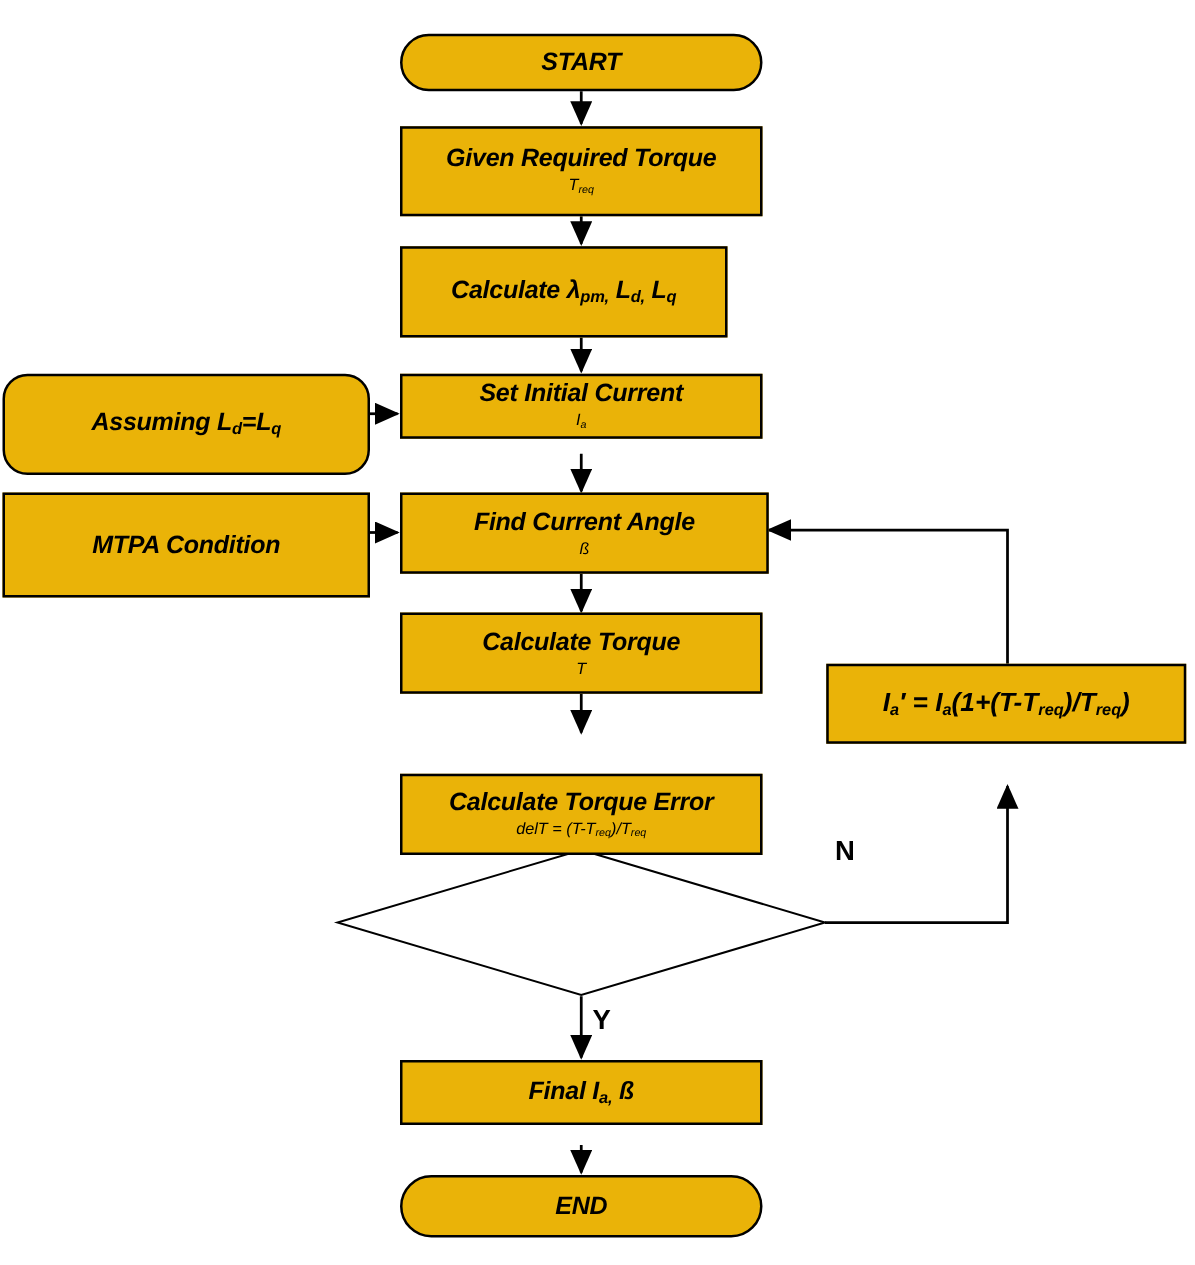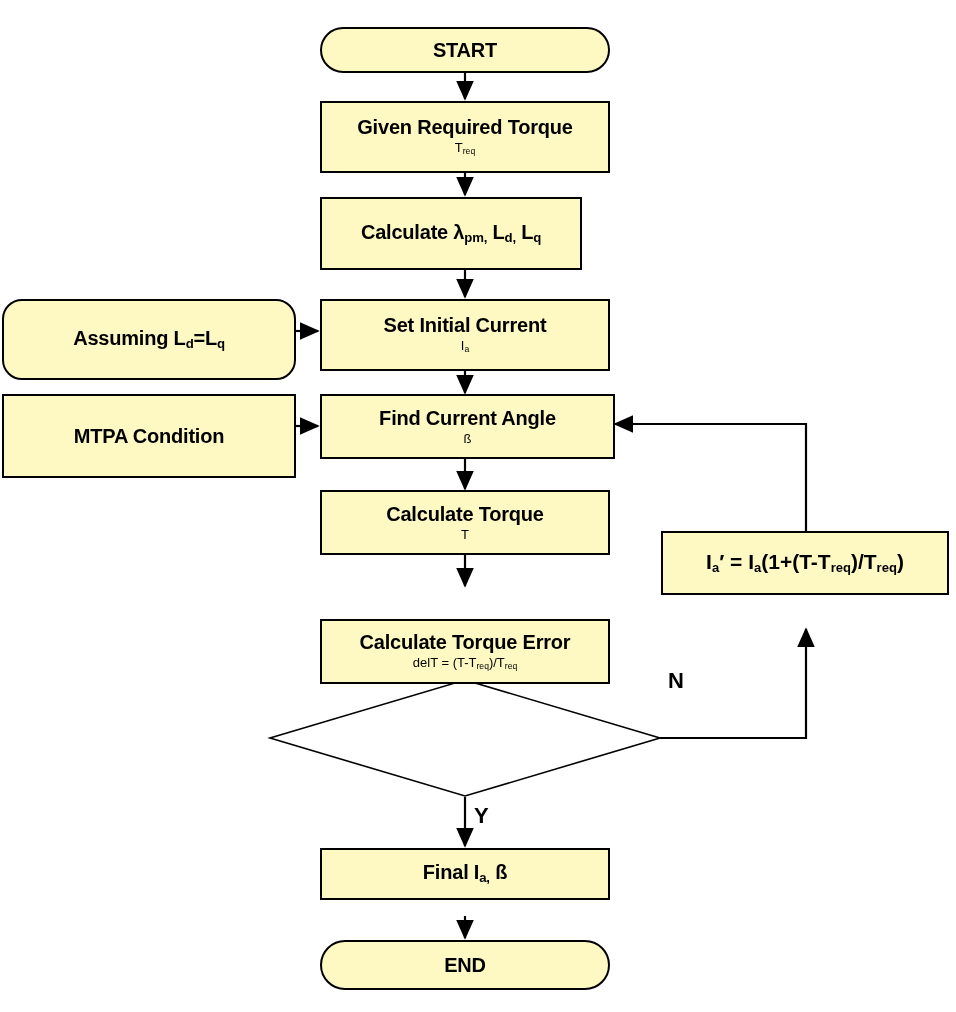--- a/index.html
+++ b/index.html
@@ -21,27 +21,28 @@
     position: absolute;
     left: 0;
     top: 0;
     width: 956px;
     height: 1012px;
   }
   .node {
     position: absolute;
     box-sizing: border-box;
     border: 2px solid #000000;
-    background: #fef9c3;
+    background: #eab308;
     display: flex;
     flex-direction: column;
     align-items: center;
     justify-content: center;
     text-align: center;
     line-height: 1.05;
+    font-style: italic;
   }
   .node.terminator {
     border-radius: 26px;
   }
   .main-label {
     font-weight: bold;
     font-size: 20px;
     color: #000000;
     letter-spacing: -0.2px;
     white-space: nowrap;
@@ -133,21 +134,21 @@
 
   <div class="node" style="left:320px; top:197px; width:262px; height:73px;">
     <span class="main-label"><span>Calculate λ</span><sub>pm,</sub><span> L</span><sub>d,</sub><span> L</span><sub>q</sub></span>
   </div>
 
   <div class="node" style="left:320px; top:101px; width:290px; height:72px;">
     <span class="main-label">Given Required Torque</span>
     <span class="sub-label"><span>T</span><sub>req</sub></span>
   </div>
 
-  <div class="node" style="left:320px; top:299px; width:290px; height:72px;">
+  <div class="node" style="left:320px; top:299px; width:290px; height:52px;">
     <span class="main-label">Set Initial Current</span>
     <span class="sub-label"><span>I</span><sub>a</sub></span>
   </div>
 
   <div class="node" style="left:2px; top:299px; width:294px; height:81px;border-radius:20px;">
     <span class="main-label"><span>Assuming L</span><sub>d</sub><span>=L</span><sub>q</sub></span>
   </div>
 
   <div class="node" style="left:2px; top:394px; width:294px; height:84px;">
     <span class="main-label">MTPA Condition</span>

